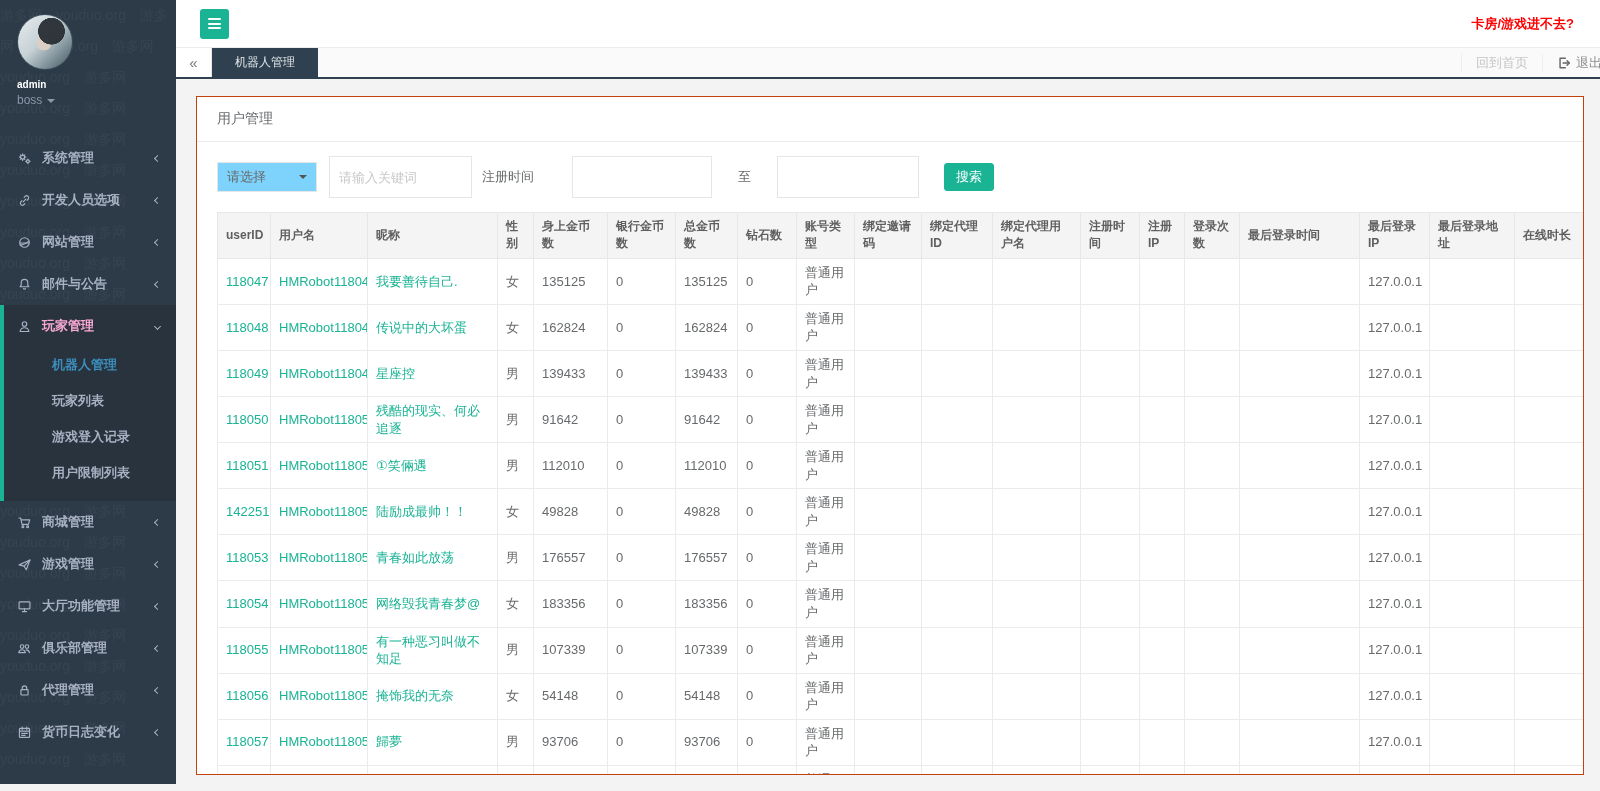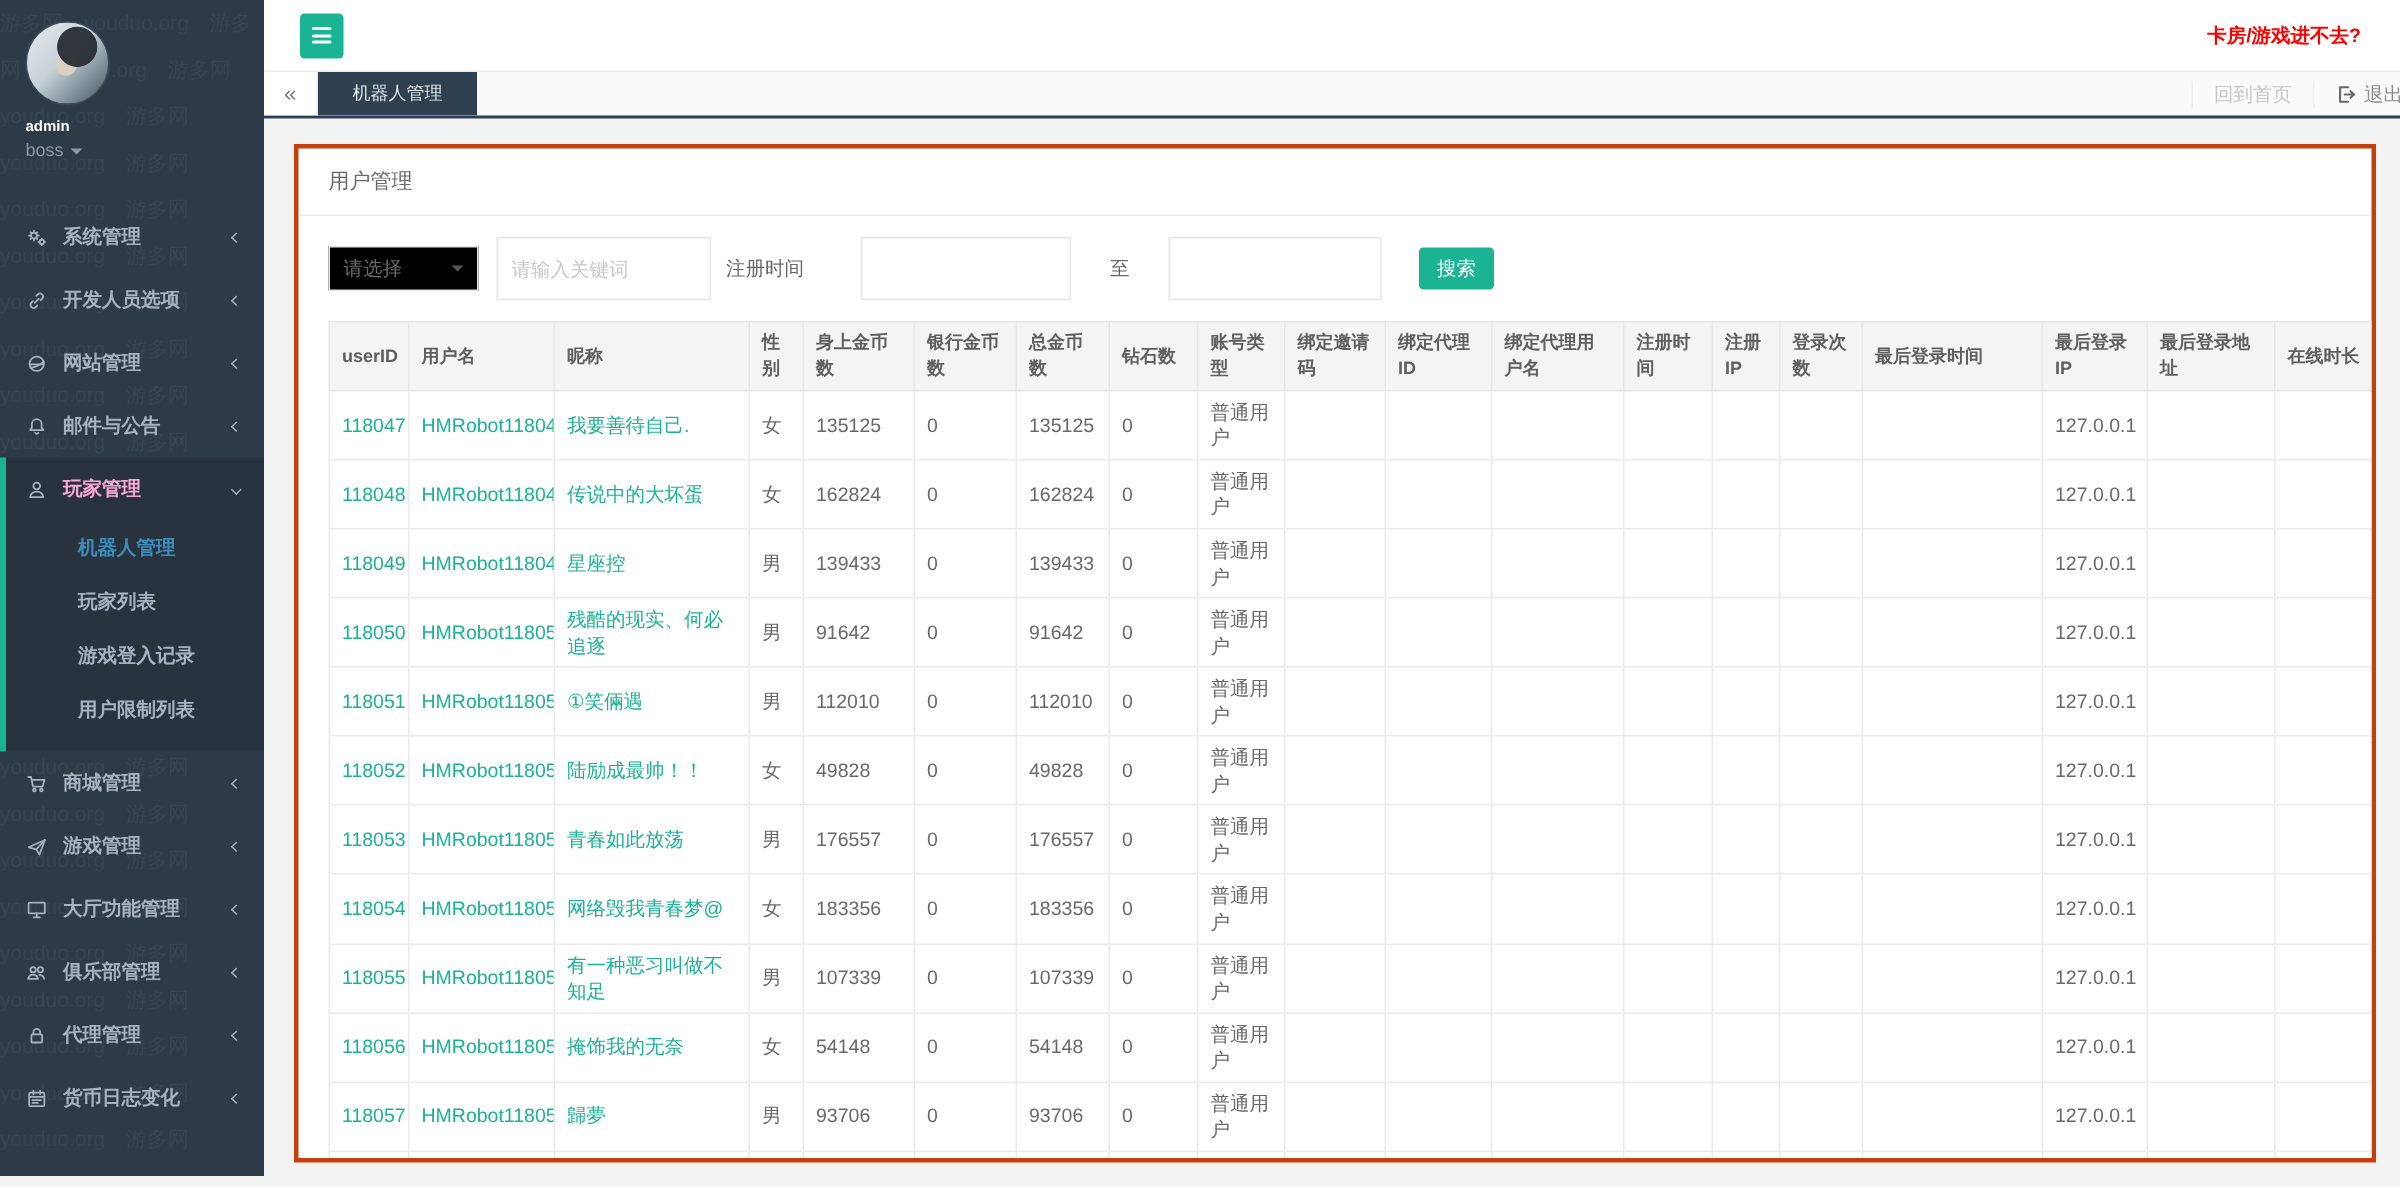--- a/index.html
+++ b/index.html
@@ -43,26 +43,26 @@
   .tabbar { height:32px; background:#fafafb; border-top:1px solid #ececec; border-bottom:2px solid #2f4050; display:flex; align-items:stretch; overflow:hidden; flex-shrink:0; }
   .tab-collapse { width:36px; background:#ffffff; border:none; border-right:1px solid #e7e7e7; color:#7a7a7a; font-size:15px; cursor:pointer; line-height:1; }
   .tab { background:#2f4050; color:#dfe4e8; font-size:12px; display:flex; align-items:center; padding:0 23px; cursor:pointer; }
   .tab-right { margin-left:auto; display:flex; align-items:center; font-size:13px; }
   .tab-right a { display:flex; align-items:center; gap:5px; padding:0 14px; text-decoration:none; cursor:pointer; }
   .home-link { color:#c6c6c6; border-left:1px solid #efefef; }
   .logout-link { color:#8d8d8d; border-left:1px solid #efefef; margin-right:-16px; }
   .logout-link svg { color:#666; }
 
   .content { flex:1; padding:17px 16px 0 20px; overflow:hidden; }
-  .panel { background:#ffffff; border:3px solid #c2410c; height:679px; overflow:hidden; }
+  .panel { background:#ffffff; border:1px solid #c2410c; height:679px; overflow:hidden; }
   .panel-header { padding:13px 20px; border-bottom:1px solid #e7eaec; font-size:14px; color:#676a6c; }
   .panel-body { padding:14px 20px 0 20px; }
 
   .search-row { display:flex; align-items:center; margin-bottom:14px; }
-  .select { width:100px; height:30px; border:1px solid #e5e6e7; background:#000000; display:flex; align-items:center; justify-content:space-between; padding:0 9px; font-size:13px; color:#676a6c; cursor:pointer; }
+  .select { width:100px; height:30px; border:1px solid #e5e6e7; background:#7dd3fc; display:flex; align-items:center; justify-content:space-between; padding:0 9px; font-size:13px; color:#676a6c; cursor:pointer; }
   .select .caret-down-tri { border-top-color:#555; margin-left:0; }
   .inp { height:42px; border:1px solid #e5e6e7; background:#fff; padding:0 9px; font-size:13px; color:#676a6c; outline:none; }
   .inp::placeholder { color:#c9c9c9; }
   .kw { width:143px; margin-left:12px; }
   .lab-reg { margin-left:10px; font-size:13px; color:#676a6c; }
   .date1 { width:140px; margin-left:38px; }
   .to-lab { margin:0 26px; font-size:13px; color:#676a6c; }
   .date2 { width:142px; }
   .btn-search { margin-left:25px; background:#1ab394; color:#ffffff; border:1px solid #1ab394; border-radius:3px; height:28px; padding:0 11px; font-size:13px; cursor:pointer; }
 
@@ -444,21 +444,21 @@
                   <td></td>
                   <td></td>
                   <td></td>
                   <td></td>
                   <td></td>
                   <td>127.0.0.1</td>
                   <td></td>
                   <td></td>
                 </tr>
                 <tr>
-                  <td><a>118052</a></td>
+                  <td><a>142251</a></td>
                   <td><a>HMRobot118052</a></td>
                   <td><a>陆励成最帅！！</a></td>
                   <td>女</td>
                   <td>49828</td>
                   <td>0</td>
                   <td>49828</td>
                   <td>0</td>
                   <td>普通用户</td>
                   <td></td>
                   <td></td>

